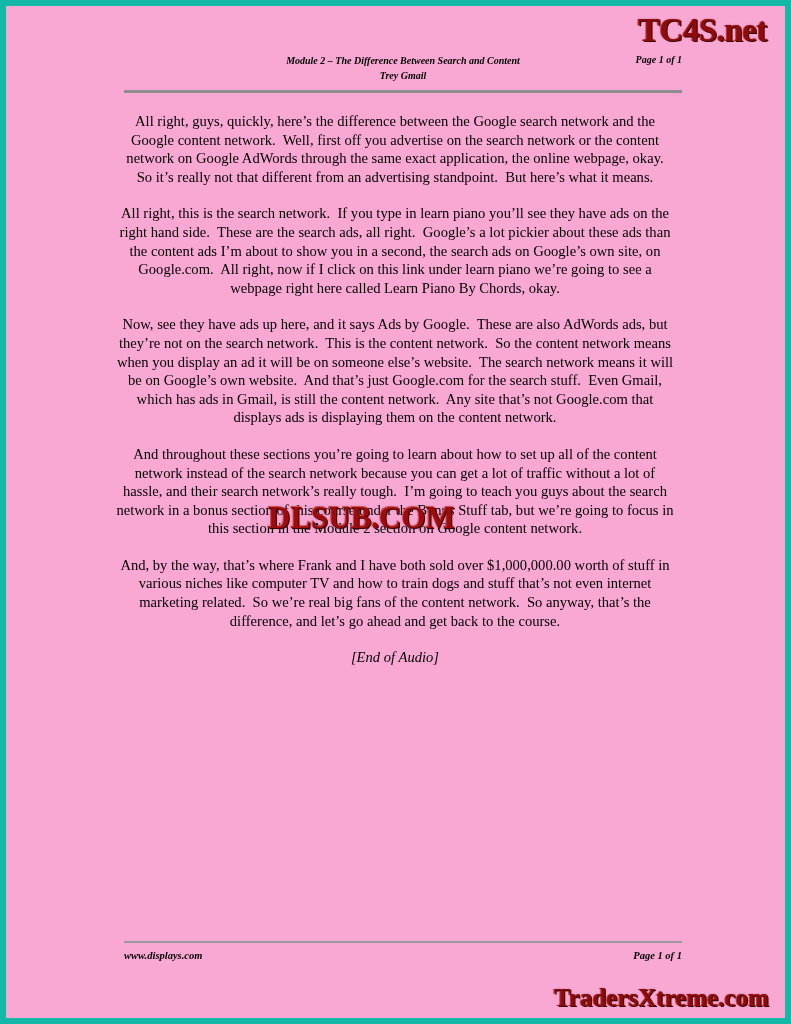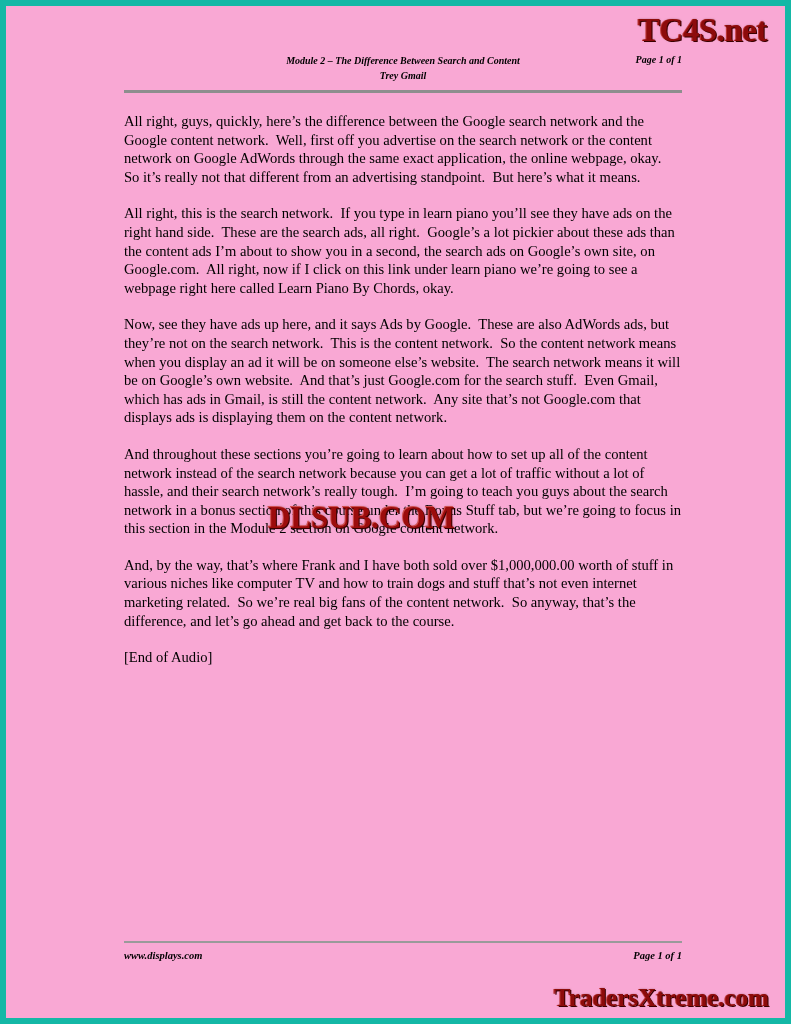--- a/index.html
+++ b/index.html
@@ -75,34 +75,35 @@
     left: 118px;
     top: 84px;
     width: 558px;
     height: 3px;
     background: #8e8e8e;
   }
 
   
   #doc-body {
     position: absolute;
-    left: 118px;
+    left: 110px;
     top: 106px;
     width: 558px;
     font-family: "Liberation Serif", serif;
     font-size: 14.6px;
     line-height: 18.6px;
     color: #000;
-    text-align: left;
+    text-align: center;
   }
   #doc-body p {
     margin: 0 0 18px 0;
     white-space: pre-wrap;
   }
   #doc-body p.end-audio {
+    font-style: italic;
     margin-top: 6px;
   }
 
   
   #watermark-center {
     position: absolute;
     left: 262px;
     top: 487px;
     font-family: "Liberation Serif", serif;
     font-weight: bold;

